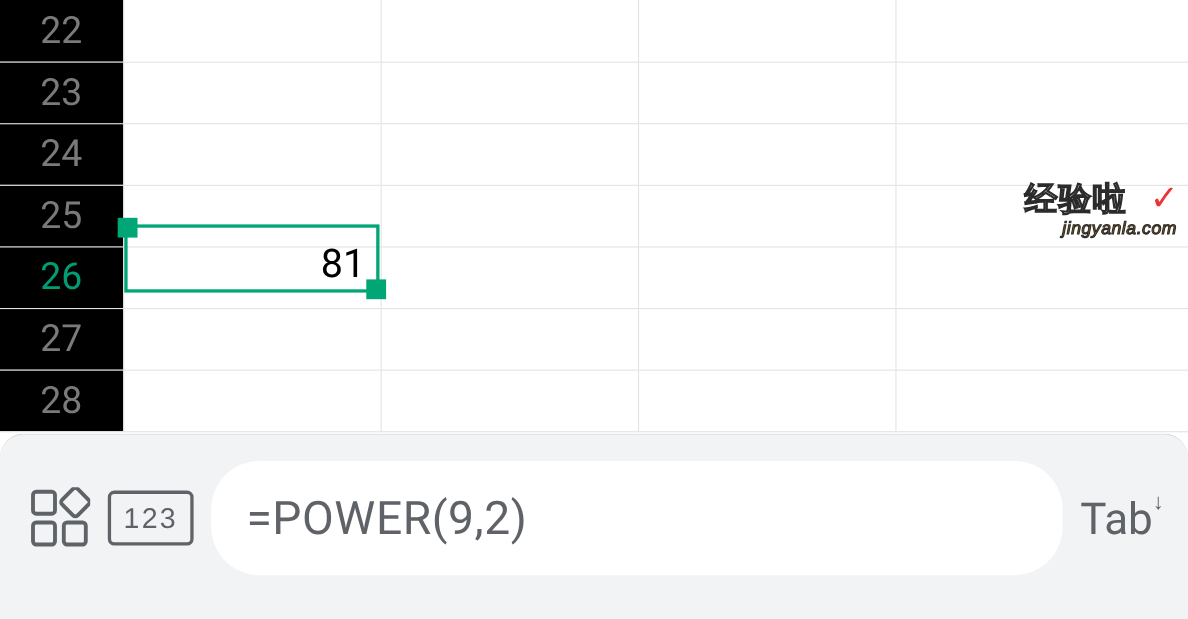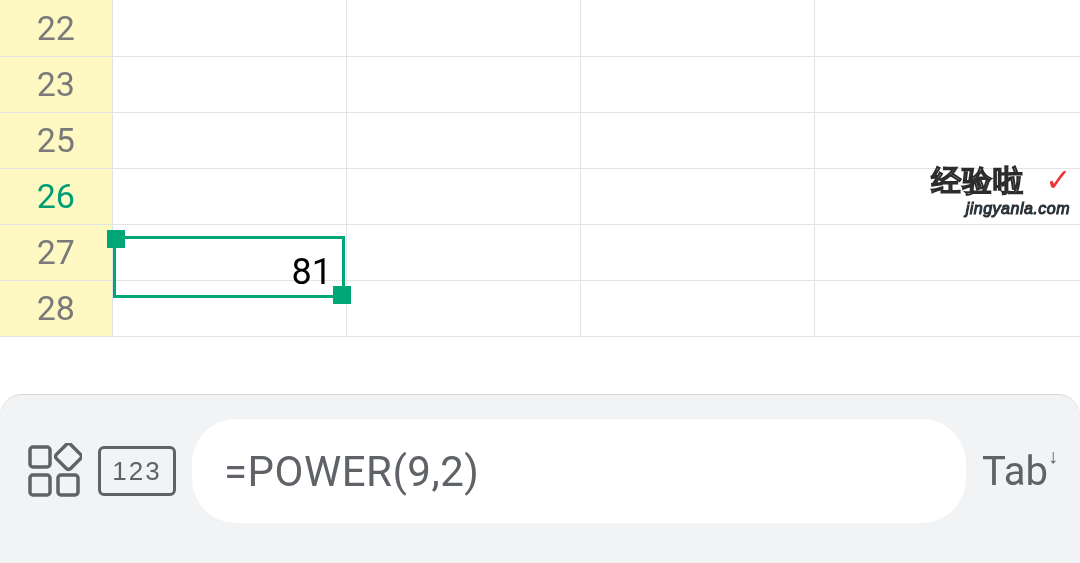--- a/index.html
+++ b/index.html
@@ -1,30 +1,30 @@
 <!DOCTYPE html>
 <html><head>
   <meta charset="utf-8">
   <style>
     * { box-sizing: border-box; margin: 0; padding: 0; }
     html, body { width: 1080px; height: 563px; font-family: -apple-system, BlinkMacSystemFont, "Segoe UI", Roboto, Helvetica, Arial, sans-serif; background: #fff; overflow: hidden; }
     .sheet-area { width: 1080px; height: 394px; position: relative; }
     table.grid { border-collapse: collapse; width: 100%; table-layout: fixed; }
     table.grid td, table.grid th { border-bottom: 1px solid #e3e3e3; border-right: 1px solid #e3e3e3; height: 56px; }
-    th.rowhdr { width: 110px; font-size: 34px; font-weight: 400; color: #7a7a7a; text-align: center; background: #fef9c3; border-right: 1px solid #e3e3e3; }
+    th.rowhdr { width: 110px; font-size: 34px; font-weight: 400; color: #7a7a7a; text-align: center; background: #000000; border-right: 1px solid #e3e3e3; }
     th.rowhdr.active { color: #009e74; margin-left: 32px; }
     td.cell { position: relative; font-size: 34px; color: #333; text-align: right; padding-right: 18px; }
     col.col-row { width: 112px; }
     col.col-a { width: 234px; }
     col.col-b { width: 234px; }
     col.col-c { width: 234px; }
     col.col-d { width: 266px; }
     .selected-cell {
       position: absolute;
-      left: 113px; top: 236px;
+      left: 113px; top: 204px;
       width: 232px; height: 62px;
       border: 3px solid #00a676;
       pointer-events: none;
     }
     .handle-tl { position: absolute; width: 18px; height: 18px; background: #00a676; left: -9px; top: -9px; }
     .handle-br { position: absolute; width: 18px; height: 18px; background: #00a676; right: -9px; bottom: -9px; }
     .selected-value { position: absolute; right: 10px; top: 12px; font-size: 36px; color: #000; }
 
     .editor-bar {
       position: absolute; left: 0; top: 394px; width: 1080px; height: 169px;
@@ -56,21 +56,21 @@
       color: #5f6368;
       font-family: inherit;
       letter-spacing: 0.5px;
     }
     .tab-area { position: relative; display:flex; align-items:center; color:#5f6368; font-size: 40px; padding-right:6px; cursor:pointer;justify-content:flex-end; }
     .tab-arrow { position:absolute; right:-4px; top:-4px; font-size: 20px; color:#5f6368; }
 
     .watermark { position: absolute; right: 10px; bottom: 176px; text-align: right; pointer-events:none; }
     .wm-main { font-family: Liberation Mono, monospace; font-size: 30px; color:#fff; -webkit-text-stroke: 2px #2b2b2b; letter-spacing: 1px; position:relative; }
     .wm-check { color:#e33; font-size: 36px; -webkit-text-stroke: 0; font-weight: 900; margin-left:4px; }
-    .wm-sub { font-family: Arial, sans-serif; font-size: 16px; color:#0c4a6e; -webkit-text-stroke: 1px #2b2b2b; font-style: italic; letter-spacing: 0.5px; margin-top: -2px;}
+    .wm-sub { font-family: Arial, sans-serif; font-size: 16px; color:#a16207; -webkit-text-stroke: 1px #2b2b2b; font-style: italic; letter-spacing: 0.5px; margin-top: -2px;}
   </style>
 </head>
 <body>
 
 <div class="sheet-area">
   <table class="grid">
     <colgroup>
       <col class="col-row">
         <col class="col-a">
         <col class="col-b">
@@ -80,20 +80,27 @@
     <tbody>
       <tr>
         <th class="rowhdr">22</th>
         <td class="cell"></td>
         <td class="cell"></td>
         <td class="cell"></td>
         <td class="cell"></td>
       </tr>
       <tr>
         <th class="rowhdr">23</th>
+        <td class="cell"></td>
+        <td class="cell"></td>
+        <td class="cell"></td>
+        <td class="cell"></td>
+      </tr>
+      <tr>
+        <th class="rowhdr">24</th>
         <td class="cell"></td>
         <td class="cell"></td>
         <td class="cell"></td>
         <td class="cell"></td>
       </tr>
       <tr>
         <th class="rowhdr">25</th>
         <td class="cell"></td>
         <td class="cell"></td>
         <td class="cell"></td>

